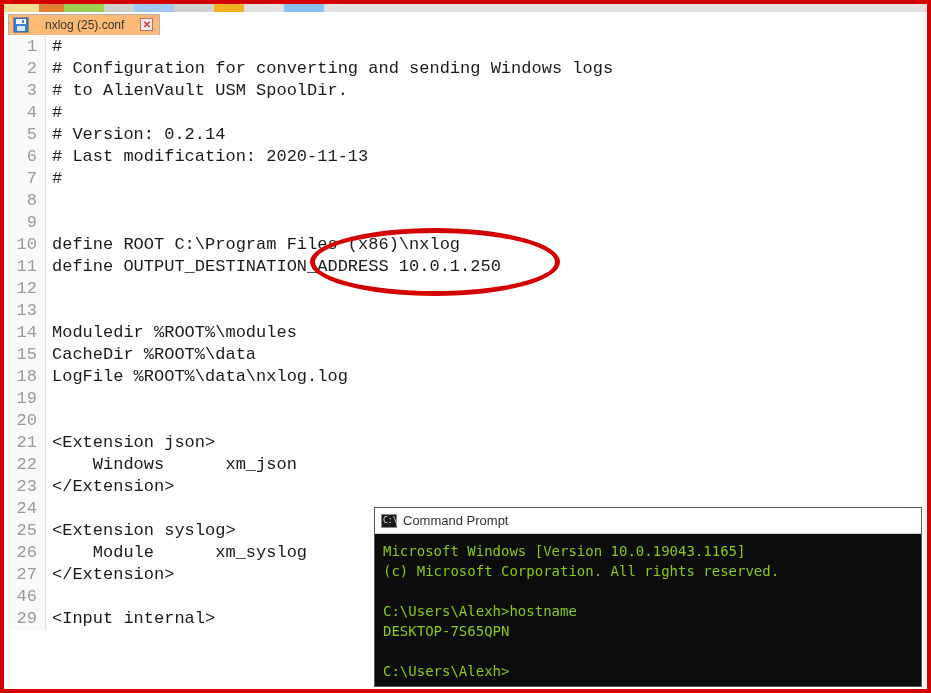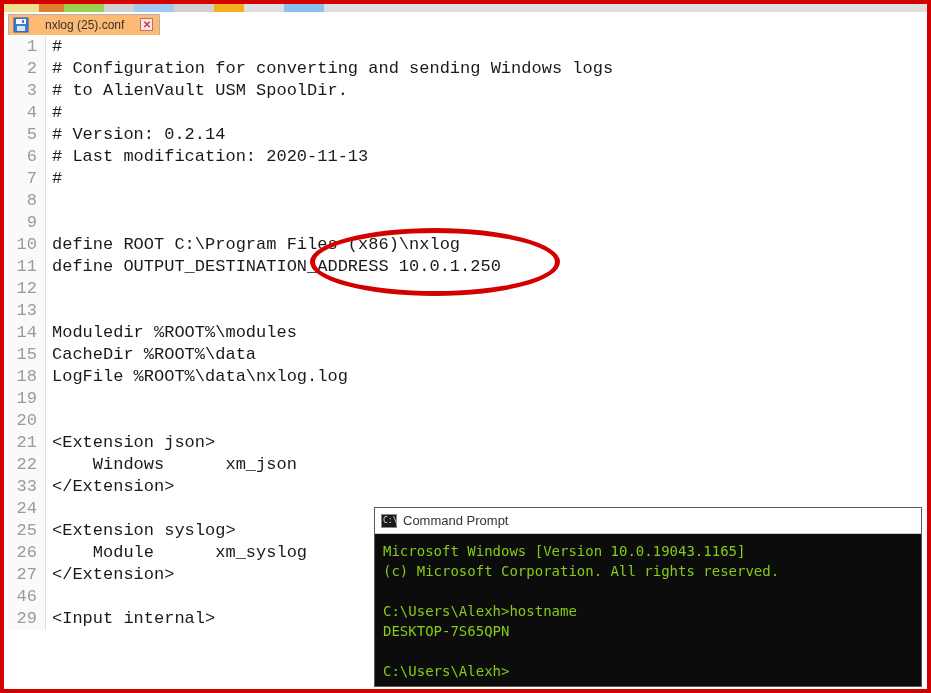--- a/index.html
+++ b/index.html
@@ -161,21 +161,21 @@
     <div class="editor-row"><div class="gutter">11</div><div class="code">define OUTPUT_DESTINATION_ADDRESS 10.0.1.250</div></div>
     <div class="editor-row"><div class="gutter">12</div></div>
     <div class="editor-row"><div class="gutter">13</div><div class="code"></div></div>
     <div class="editor-row"><div class="gutter">14</div><div class="code">Moduledir %ROOT%\modules</div></div>
     <div class="editor-row"><div class="gutter">15</div><div class="code">CacheDir %ROOT%\data</div></div>
     <div class="editor-row"><div class="gutter">18</div><div class="code">LogFile %ROOT%\data\nxlog.log</div></div>
     <div class="editor-row"><div class="gutter">19</div><div class="code"></div></div>
     <div class="editor-row"><div class="gutter">20</div><div class="code"></div></div>
     <div class="editor-row"><div class="gutter">21</div><div class="code">&lt;Extension json&gt;</div></div>
     <div class="editor-row"><div class="gutter">22</div><div class="code">    Windows      xm_json</div></div>
-    <div class="editor-row"><div class="gutter">33</div><div class="code">&lt;/Extension&gt;</div></div>
+    <div class="editor-row"><div class="gutter">23</div><div class="code">&lt;/Extension&gt;</div></div>
     <div class="editor-row"><div class="gutter">24</div><div class="code"></div></div>
     <div class="editor-row"><div class="gutter">25</div><div class="code">&lt;Extension syslog&gt;</div></div>
     <div class="editor-row"><div class="gutter">26</div><div class="code">    Module      xm_syslog</div></div>
     <div class="editor-row"><div class="gutter">27</div><div class="code">&lt;/Extension&gt;</div></div>
     <div class="editor-row"><div class="gutter">46</div><div class="code"></div></div>
     <div class="editor-row"><div class="gutter">29</div><div class="code">&lt;Input internal&gt;</div></div>
   </div>
 
 <div class="ellipse" id="ellipse" style="top: 228px; left: 310px; width: 250px; height: 68px;"></div>
 

